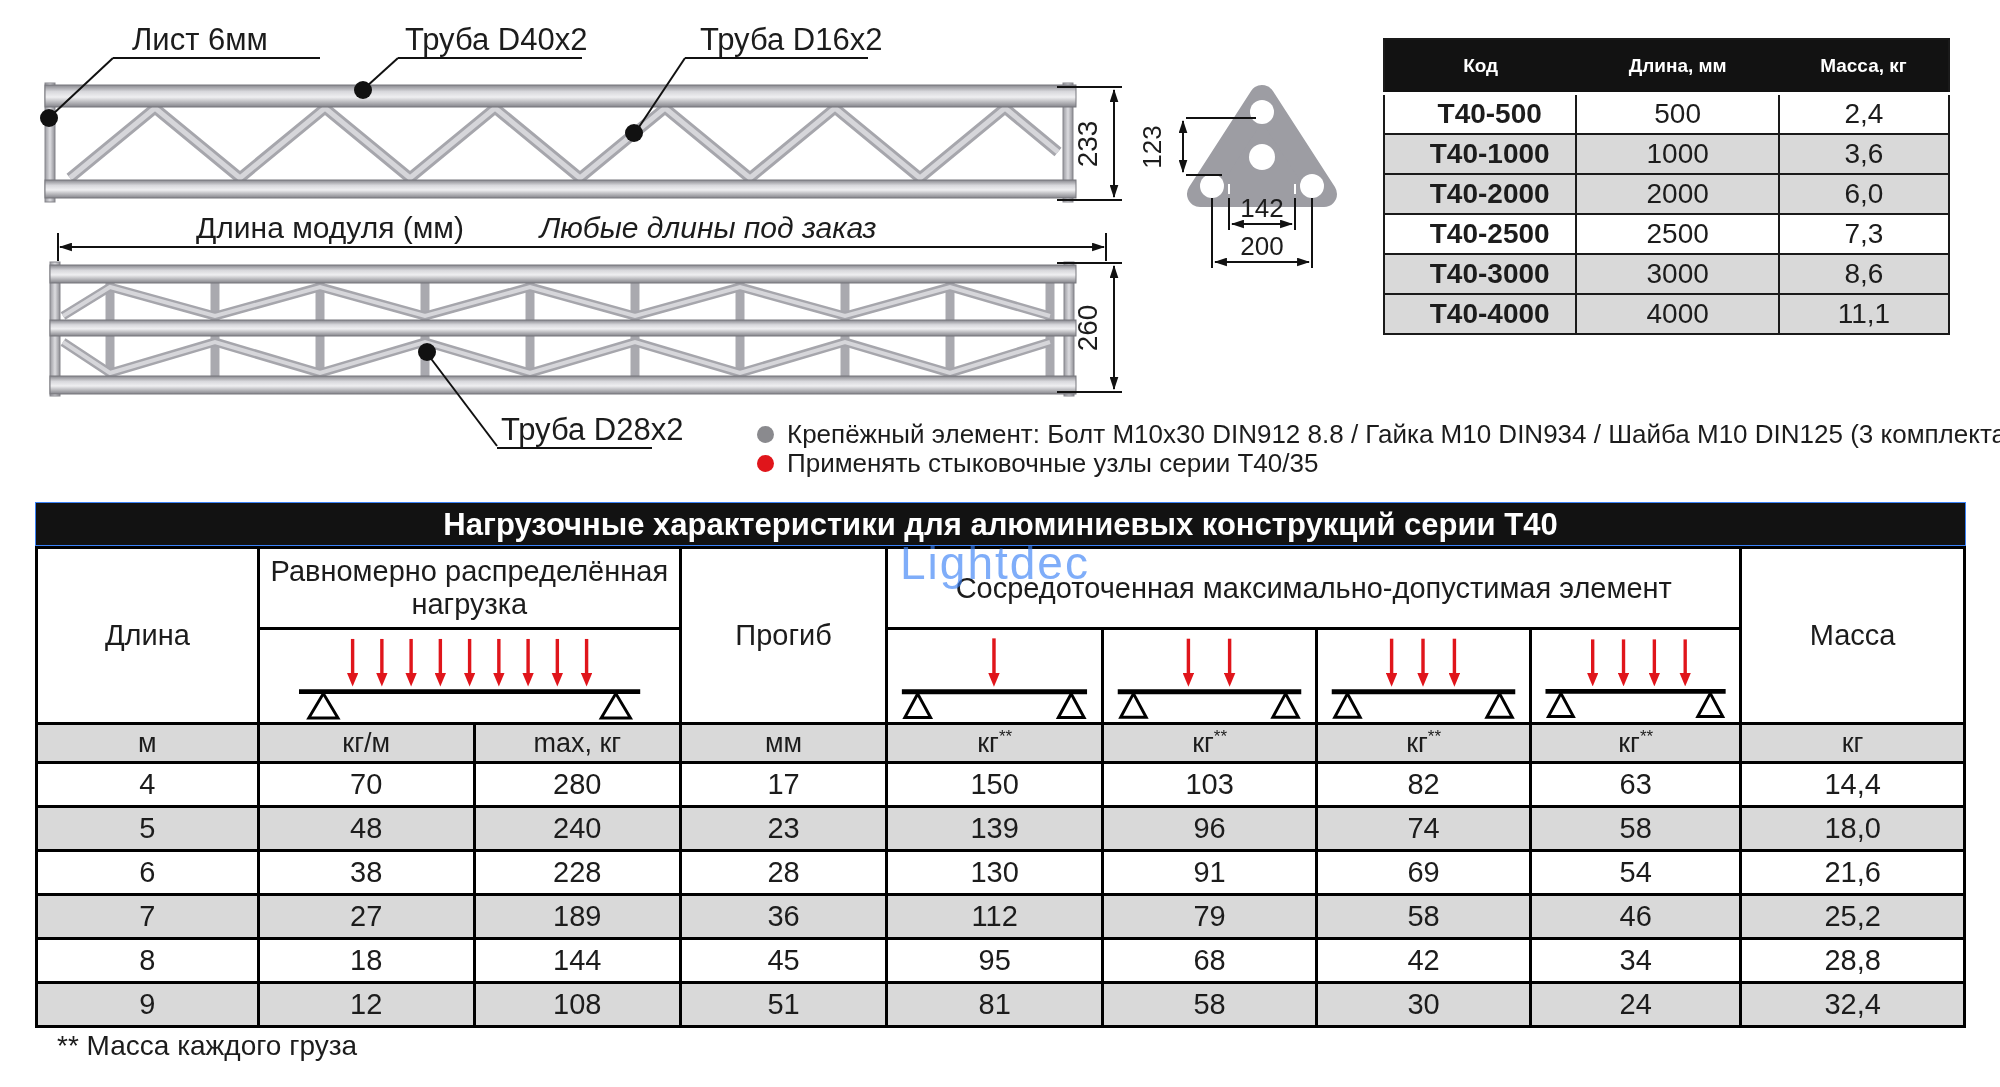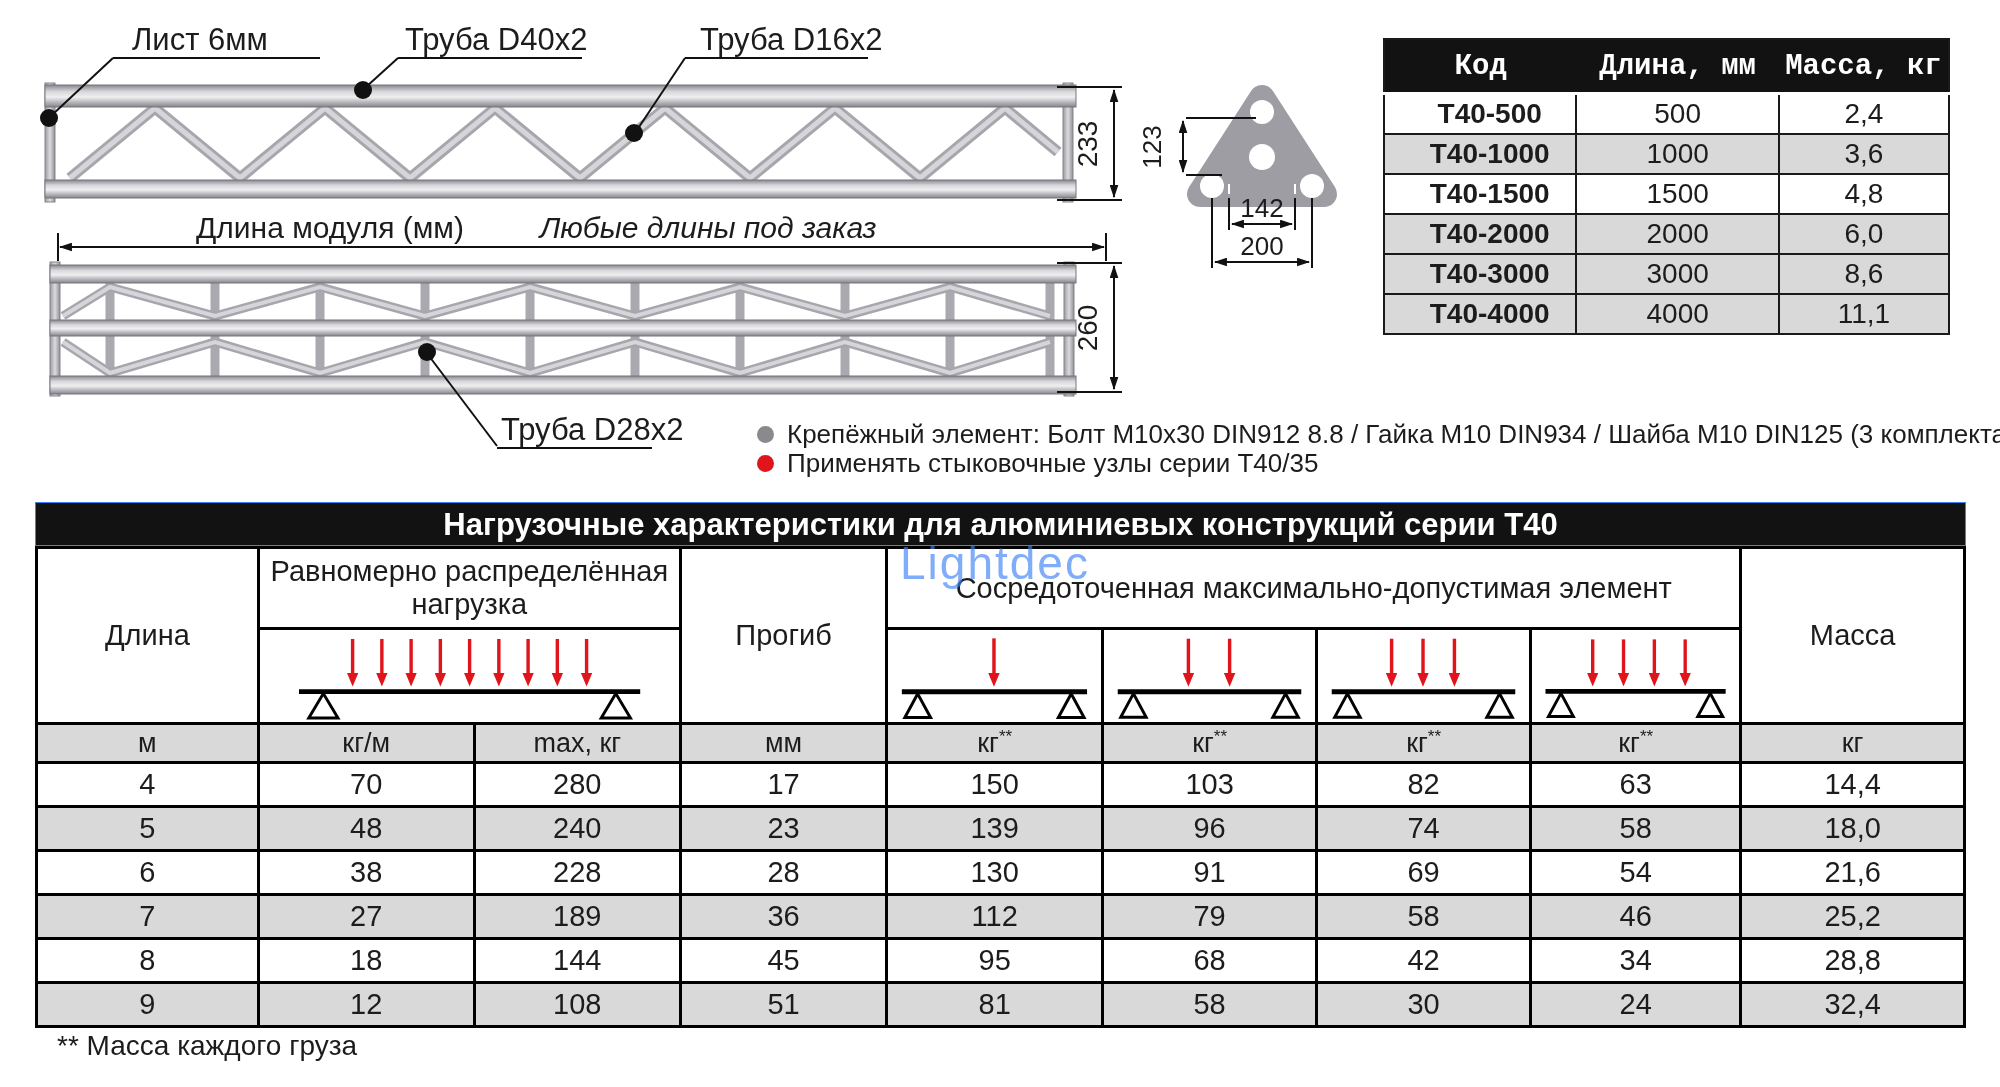--- a/index.html
+++ b/index.html
@@ -3,22 +3,22 @@
 <meta charset="utf-8">
 <style>
   html,body{margin:0;padding:0;background:#fff;}
   .page{position:relative;width:2000px;height:1087px;background:#fff;overflow:hidden;
         font-family:"Liberation Sans", sans-serif;color:#1c1c1c;}
   svg text{font-family:"Liberation Sans", sans-serif;fill:#1c1c1c;}
 
   
   .size-table{position:absolute;left:1383px;top:38px;width:567px;}
   .size-table table{width:100%;border-collapse:collapse;table-layout:fixed;border:2px solid #1a1a1a;}
-  .size-table th{background:#121212;color:#fff;font-size:29px;font-weight:bold;height:50px;
-                 border-bottom:3px solid #fff;font-family:Liberation Mono, monospace;}
+  .size-table th{background:#121212;color:#fff;font-size:19px;font-weight:bold;height:50px;
+                 border-bottom:3px solid #fff;}
   .size-table td{border:2px solid #1a1a1a;font-size:28px;text-align:center;height:36px;background:#fff;}
   .size-table td.code{font-weight:bold;padding-left:20px;}
   .size-table tr.alt td{background:#d9d9d9;}
 
   
   .note{position:absolute;display:flex;align-items:center;gap:13px;font-size:26px;white-space:nowrap;}
   .note1{left:757px;top:419px;}
   .note2{left:757px;top:448px;}
   .bullet{width:17px;height:17px;border-radius:50%;flex:0 0 auto;}
   .bullet.gray{background:#8a8a8e;}
@@ -193,32 +193,32 @@
             <td>500</td>
             <td>2,4</td>
           </tr>
 
           <tr class="alt">
             <td class="code">Т40-1000</td>
             <td>1000</td>
             <td>3,6</td>
           </tr>
 
-          <tr>
-            <td class="code">Т40-1500</td>
-            <td>1500</td>
-            <td>4,8</td>
-          </tr>
 
           <tr class="alt">
             <td class="code">Т40-2000</td>
             <td>2000</td>
             <td>6,0</td>
           </tr>
 
+          <tr>
+            <td class="code">Т40-2500</td>
+            <td>2500</td>
+            <td>7,3</td>
+          </tr>
 
           <tr class="alt">
             <td class="code">Т40-3000</td>
             <td>3000</td>
             <td>8,6</td>
           </tr>
 
 
           <tr class="alt">
             <td class="code">Т40-4000</td>

